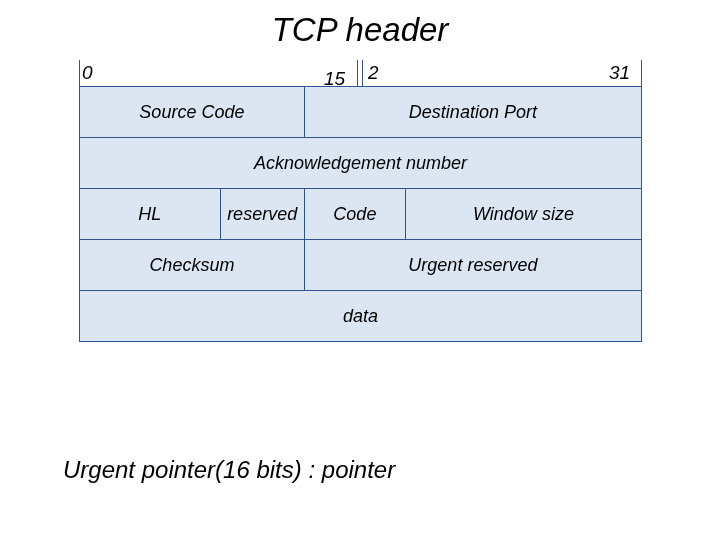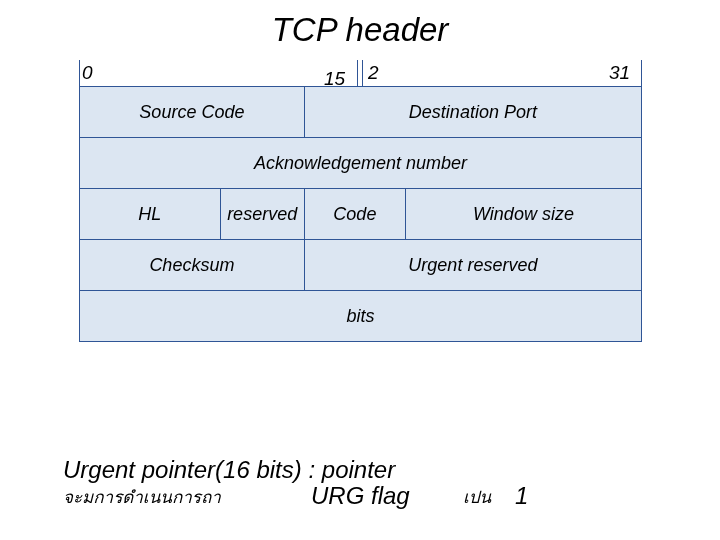--- a/index.html
+++ b/index.html
@@ -176,28 +176,22 @@
         <td>HL</td>
         <td>reserved</td>
         <td>Code</td>
         <td>Window  size</td>
       </tr>
       <tr>
         <td colspan="2">Checksum</td>
         <td colspan="2">Urgent  reserved</td>
       </tr>
       <tr>
-        <td colspan="4">bits</td>
+        <td colspan="4">data</td>
       </tr>
     </tbody>
   </table>
 
   <div class="desc">
     <div class="desc-line1">Urgent pointer(16 bits) : pointer</div>
-    <div class="desc-line3">
-      <span class="left-th">จะมการดำเนนการถา</span>
-      <span class="mid-en">URG flag</span>
-      <span class="right-th">เปน</span>
-      <span class="right-num">1</span>
-    </div>
   </div>
 
 </div>
 
 </body></html>

